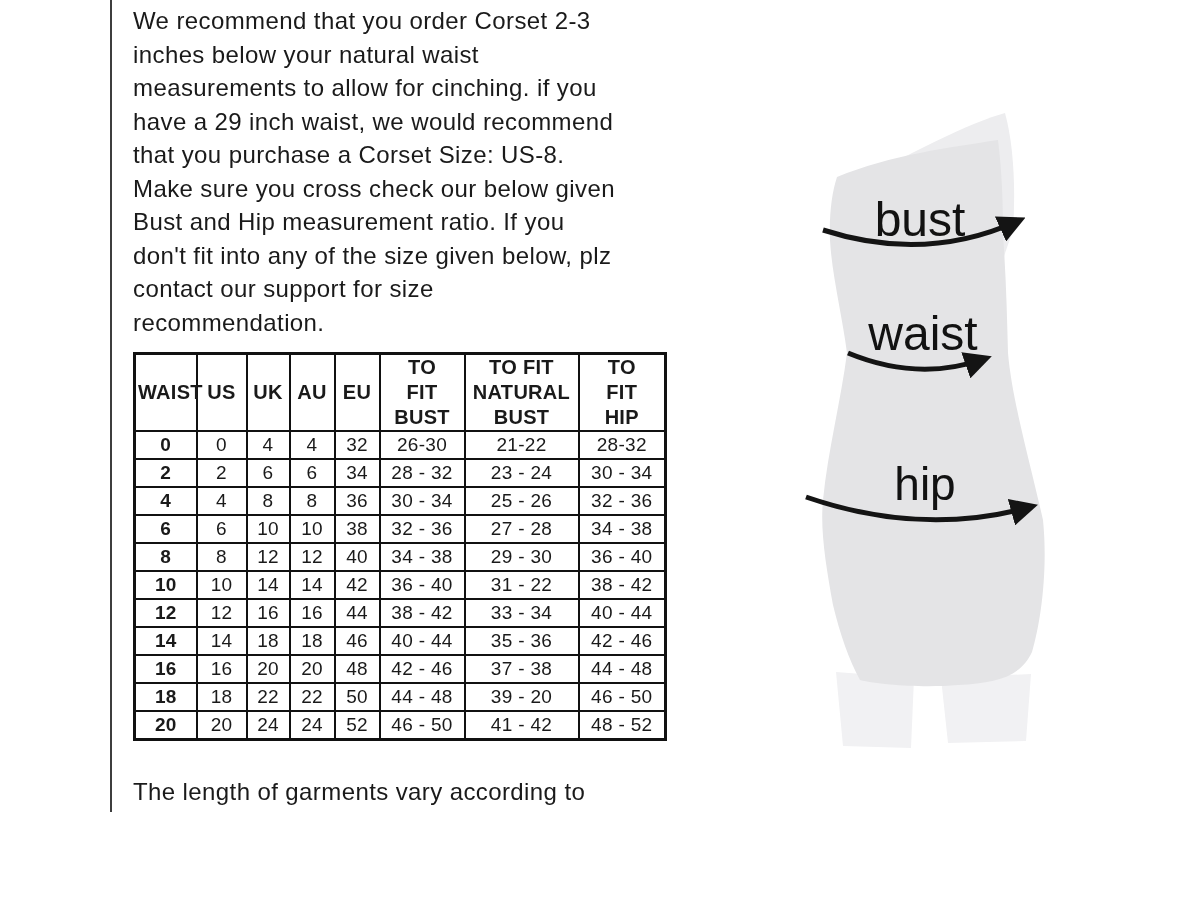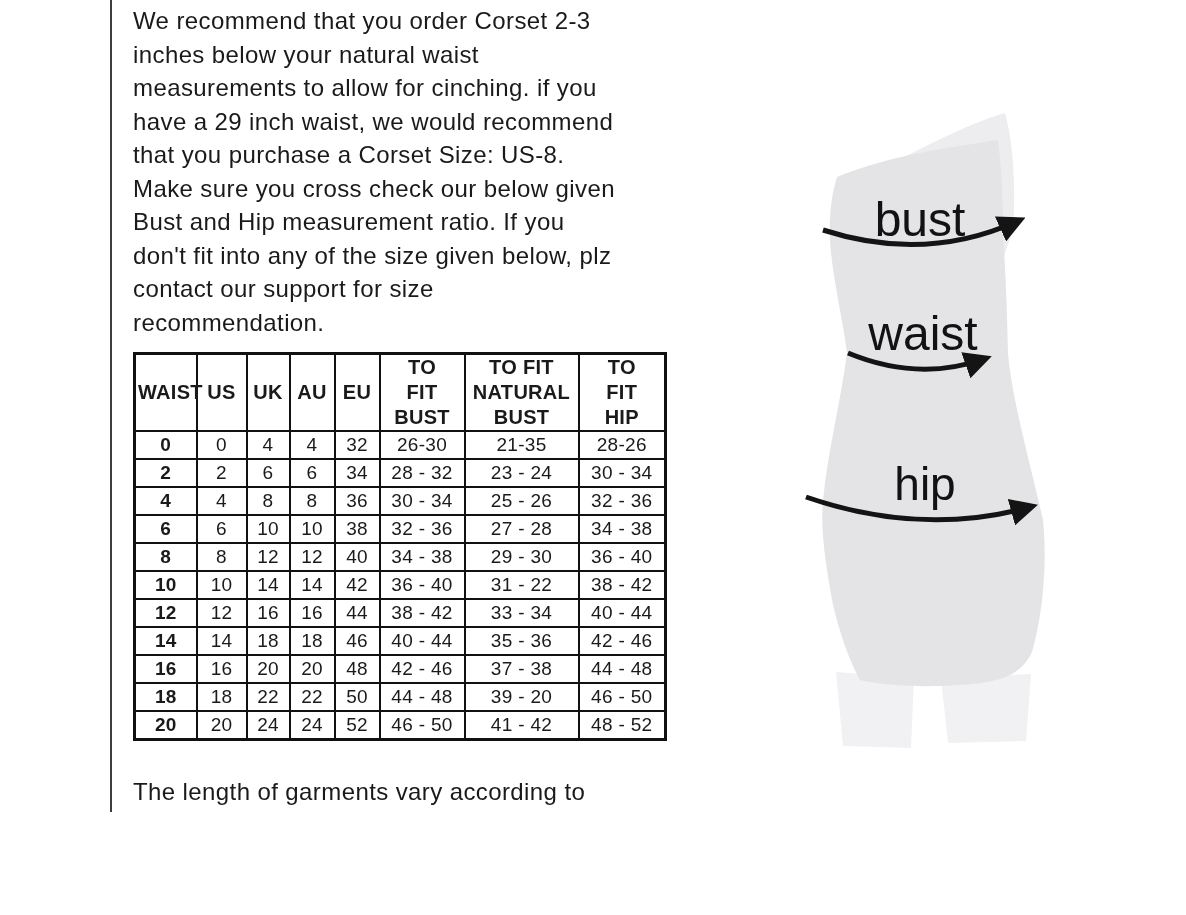--- a/index.html
+++ b/index.html
@@ -111,22 +111,22 @@
       </thead>
       <tbody>
 
           <tr>
             <td>0</td>
             <td>0</td>
             <td>4</td>
             <td>4</td>
             <td>32</td>
             <td>26-30</td>
-            <td>21-35</td>
-            <td>28-26</td>
+            <td>21-22</td>
+            <td>28-32</td>
           </tr>
 
           <tr>
             <td>2</td>
             <td>2</td>
             <td>6</td>
             <td>6</td>
             <td>34</td>
             <td>28 - 32</td>
             <td>23 - 24</td>

